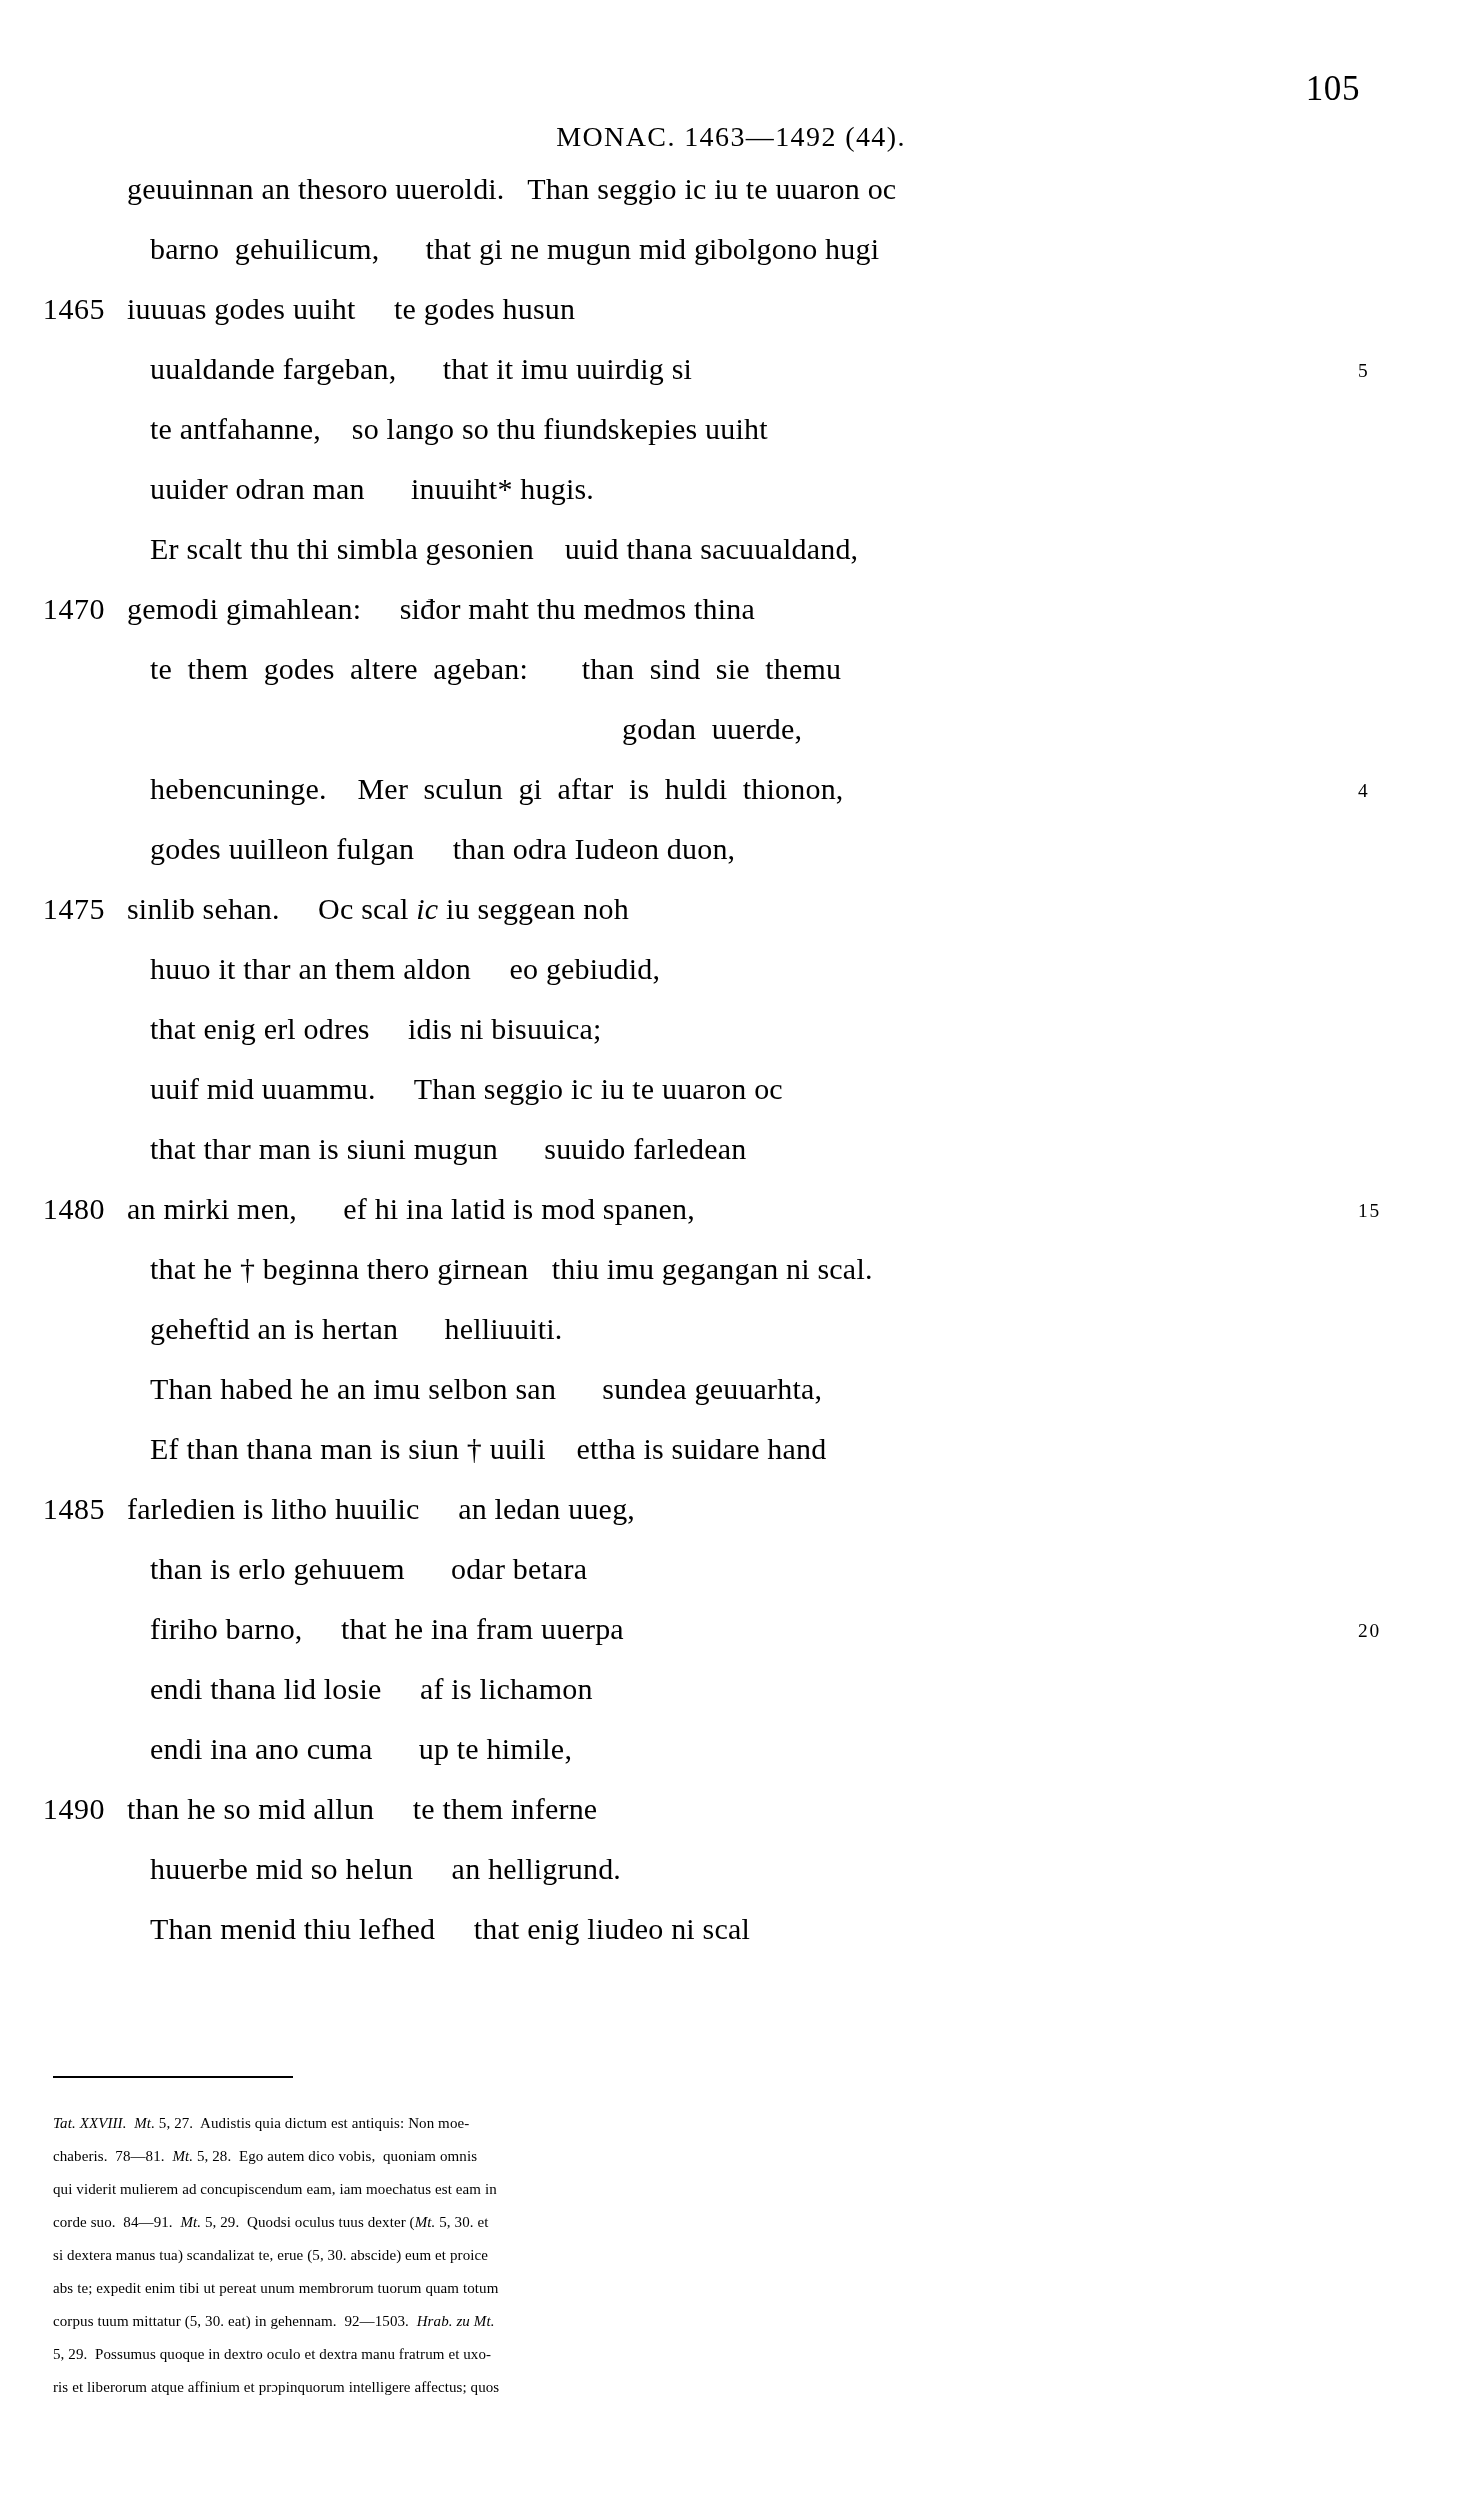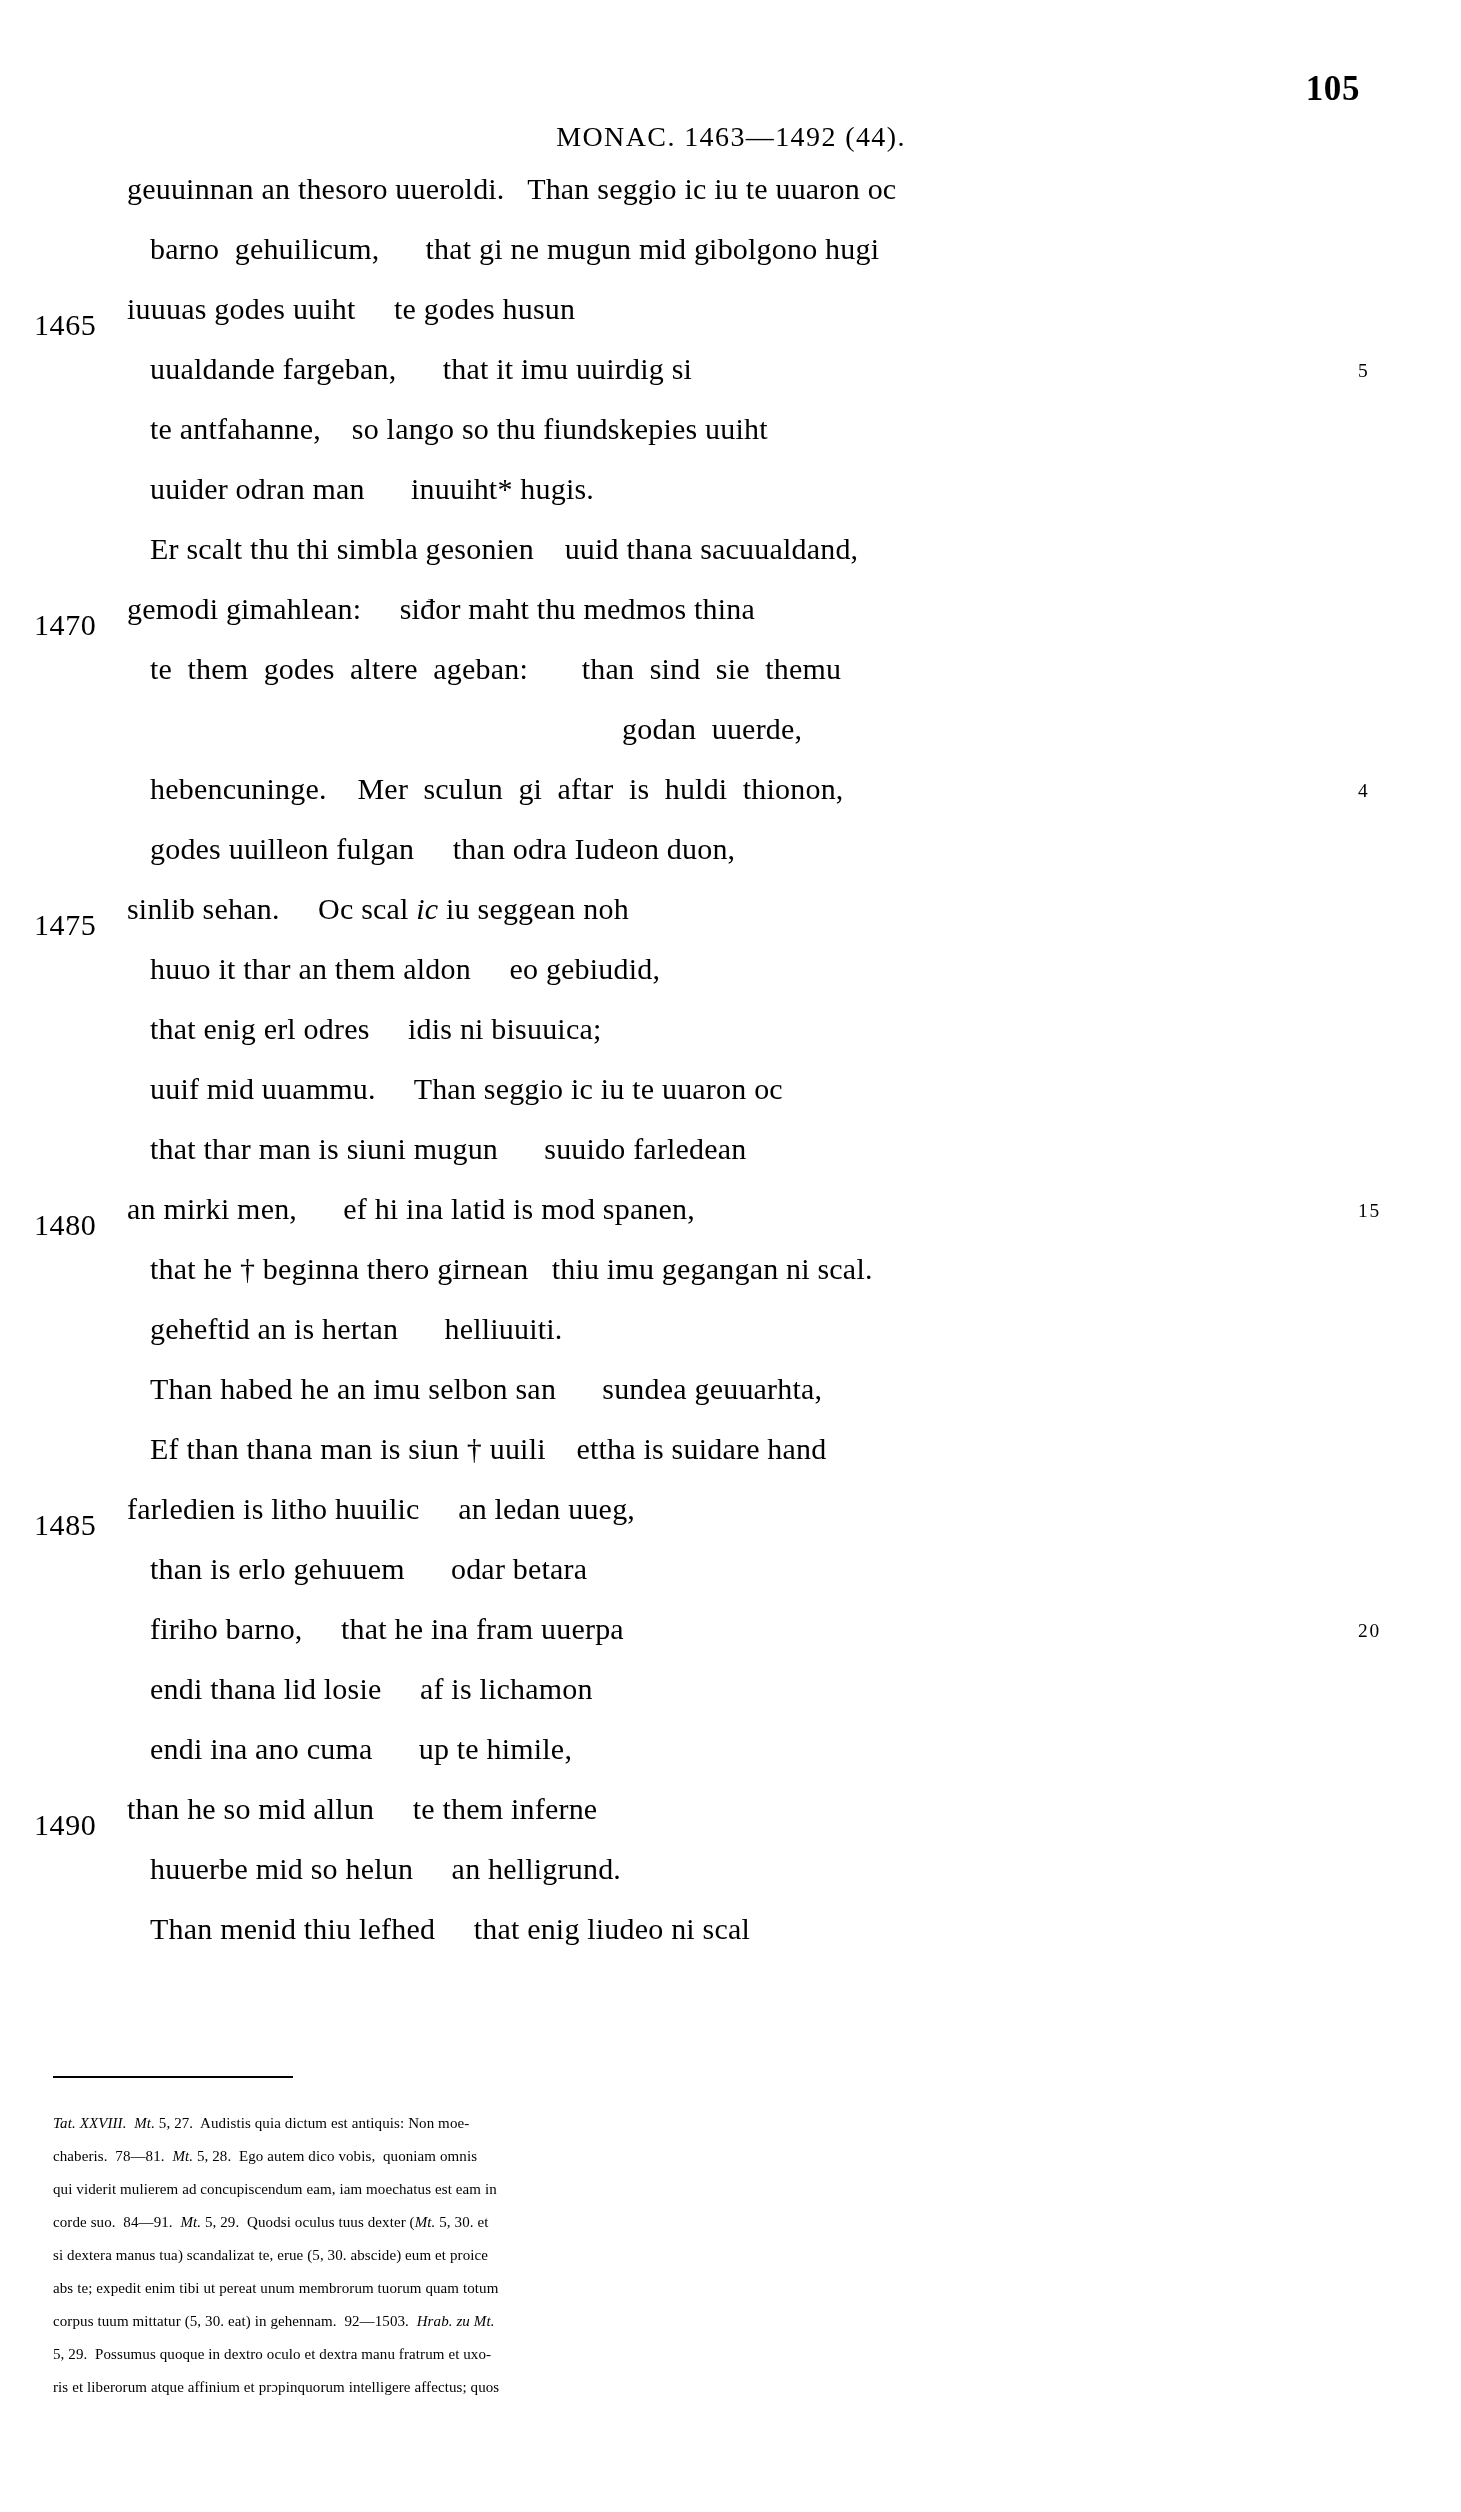--- a/index.html
+++ b/index.html
@@ -40,43 +40,43 @@
     letter-spacing: 1.4px;
     white-space: nowrap;
     line-height: 1;
     margin-top: 44px;
   }
   .rh-pageno {
     position: absolute;
     right: 102px;
     top: -8px;
     font-size: 35px;
-    font-weight: bold;
+    font-weight: normal;
     line-height: 1;
     letter-spacing: 0.6px;
   }
 
   
   .verse {
     position: absolute;
     top: 169px;
     left: 0;
     width: 1406px;
   }
   .vline {
     position: relative;
     height: 60px;
     width: 1462px;
   }
   .vnum {
     position: absolute;
     left: 34px;
-    top: 16px;
+    top: 0;
     width: 80px;
-    text-align: left;
+    text-align: center;
     font-size: 30px;
     line-height: 39px;
     letter-spacing: 0.6px;
     white-space: nowrap;
   }
   .vtext {
     position: absolute;
     left: 127px;
     top: 0;
     font-size: 30px;

